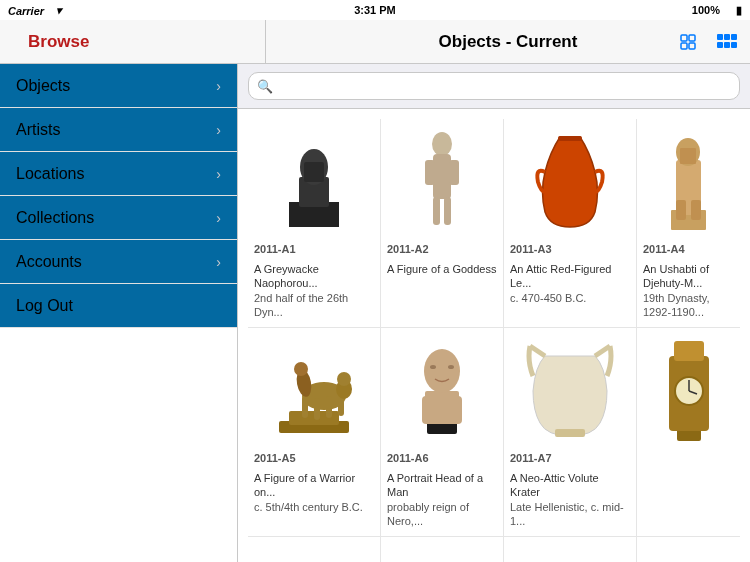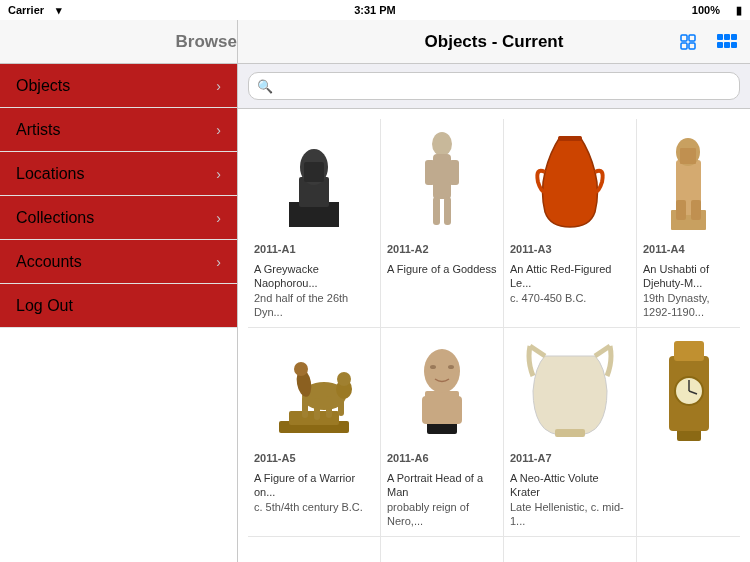--- a/index.html
+++ b/index.html
@@ -11,45 +11,46 @@
       height: 20px;
       display: flex;
       align-items: center;
       justify-content: space-between;
       padding: 0 8px;
       font-size: 11px;
       font-weight: 600;
       border-bottom: none;
       flex-shrink: 0;
     }
-    .status-left { display: flex; align-items: flex-start; gap: 12px; }
+    .status-left { display: flex; align-items: flex-end; gap: 12px; font-style: italic; }
     .status-center { position: absolute; left: 50%; transform: translateX(-50%); font-size: 11px; font-weight: 600; }
     .status-right { display: flex; align-items: center; gap: 16px; font-size: 11px; }
 
     
     .nav-bar {
       background: #f7f7f7;
       border-bottom: 1px solid #c8c8c8;
       height: 44px;
       display: flex;
       align-items: center;
       flex-shrink: 0;
     }
     .nav-sidebar-title {
       width: 238px;
       text-align: center;
       font-size: 17px;
       font-weight: 600;
-      color: #737373;
+      color: #b91c1c;
       flex-shrink: 0;
       border-right: 1px solid #c8c8c8;
       height: 100%;
       display: flex;
       align-items: center;
-      justify-content: flex-end;
+      justify-content: flex-start;
+      margin-left: 28px;
     }
     .nav-main-area {
       flex: 1;
       display: flex;
       align-items: center;
       justify-content: center;
       position: relative;
       height: 100%;
     }
     .nav-main-title {
@@ -91,21 +92,21 @@
       overflow-y: auto;
     }
     .sidebar-item {
       display: flex;
       align-items: center;
       justify-content: space-between;
       padding: 0 16px;
       height: 44px;
       border-bottom: 1px solid #e0e0e0;
       cursor: pointer;
-      background: #b91c1c;
+      background: #0369a1;
     }
     .sidebar-item-label {
       font-size: 16px;
       color: #000;
     }
     .sidebar-chevron {
       color: #c7c7cc;
       font-size: 14px;
     }
 

